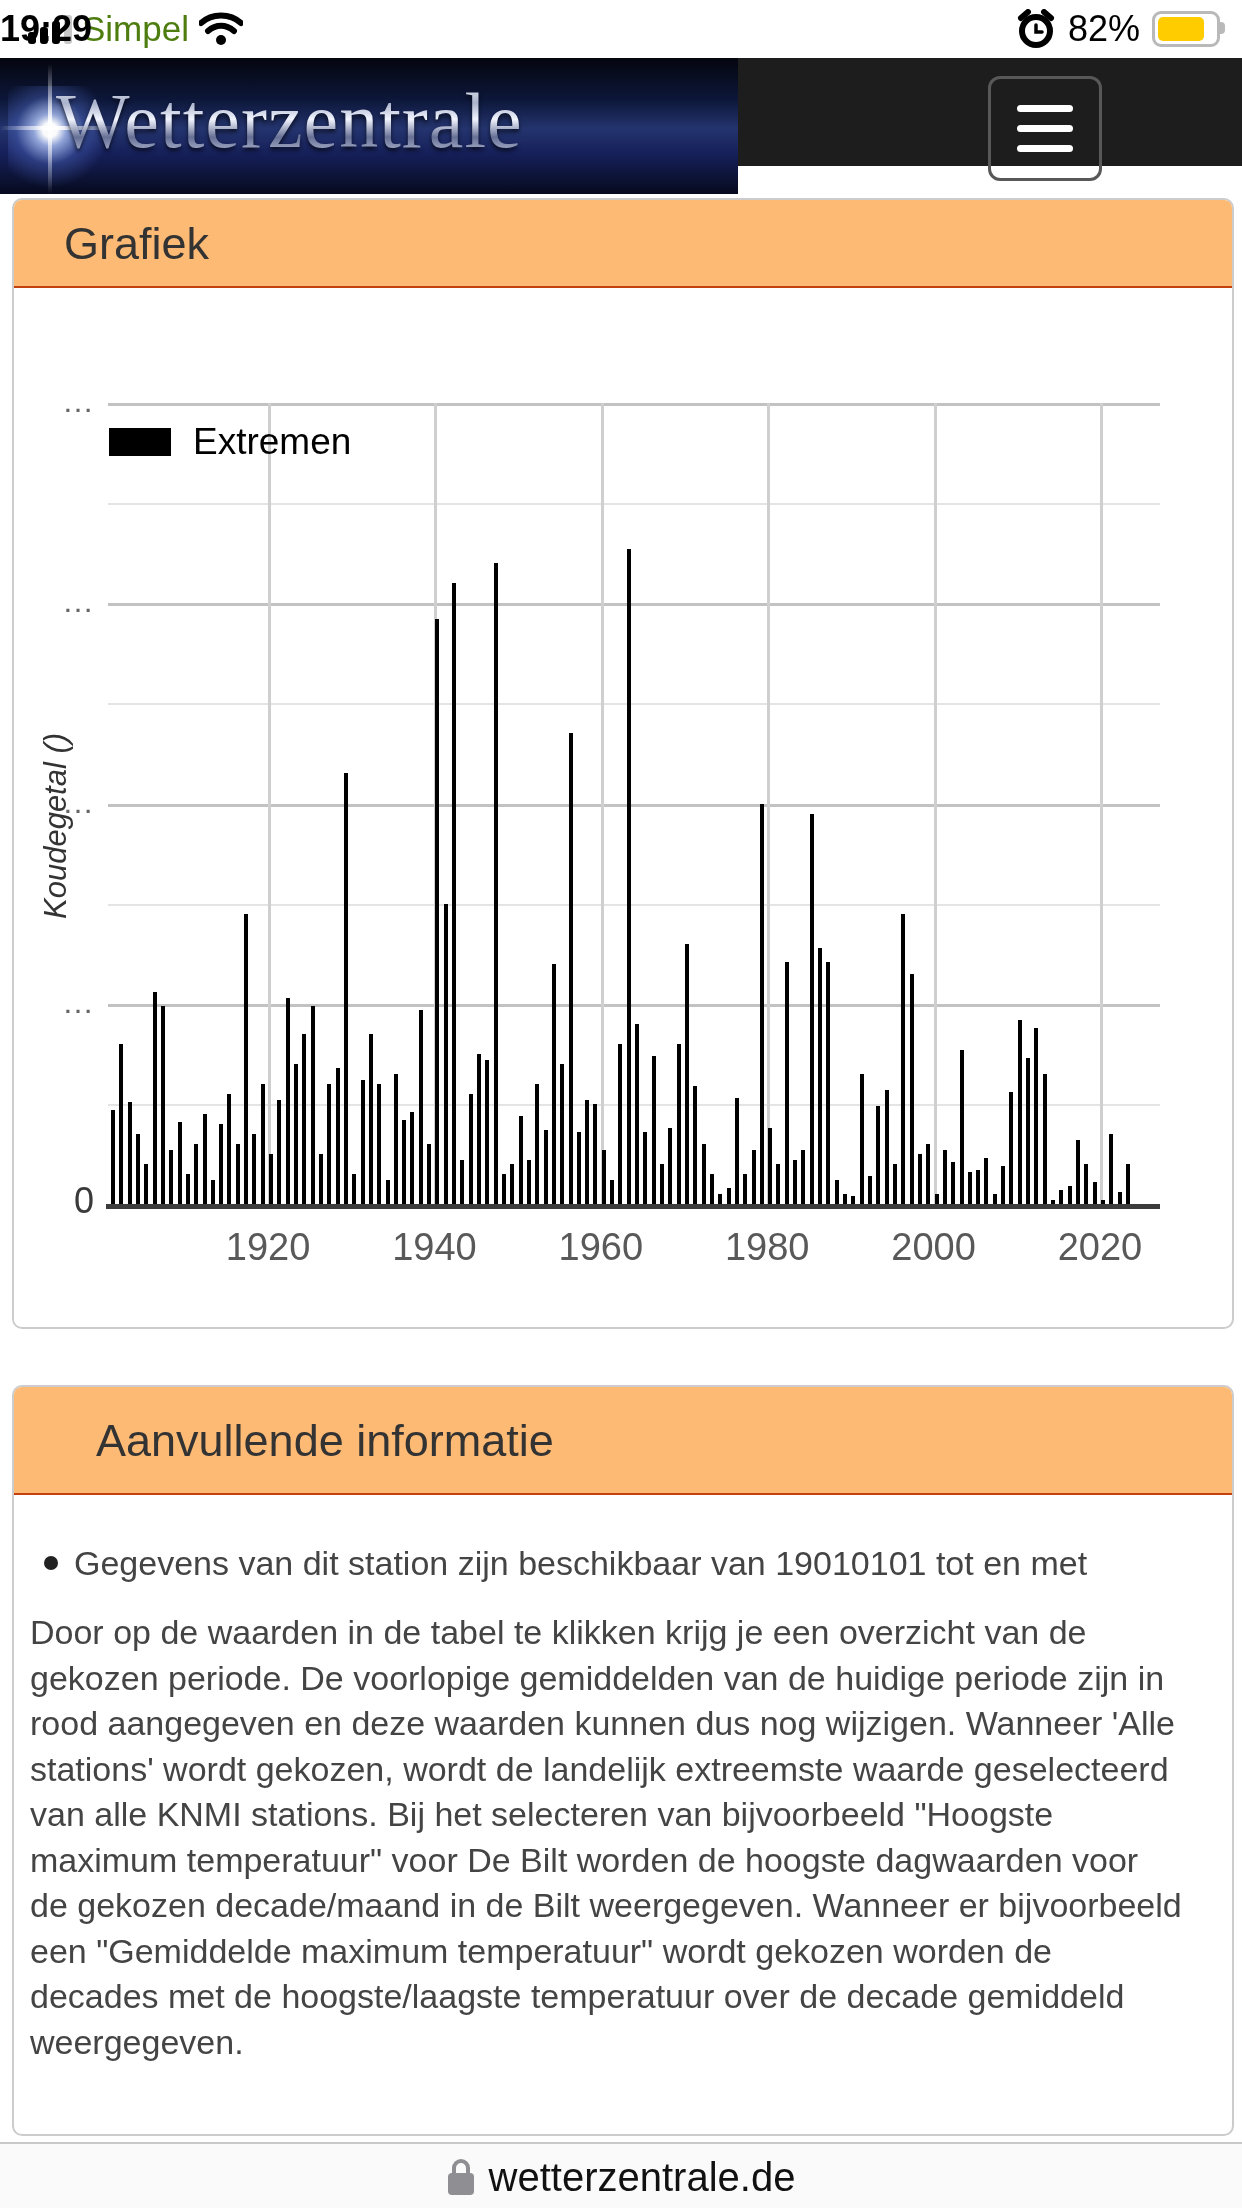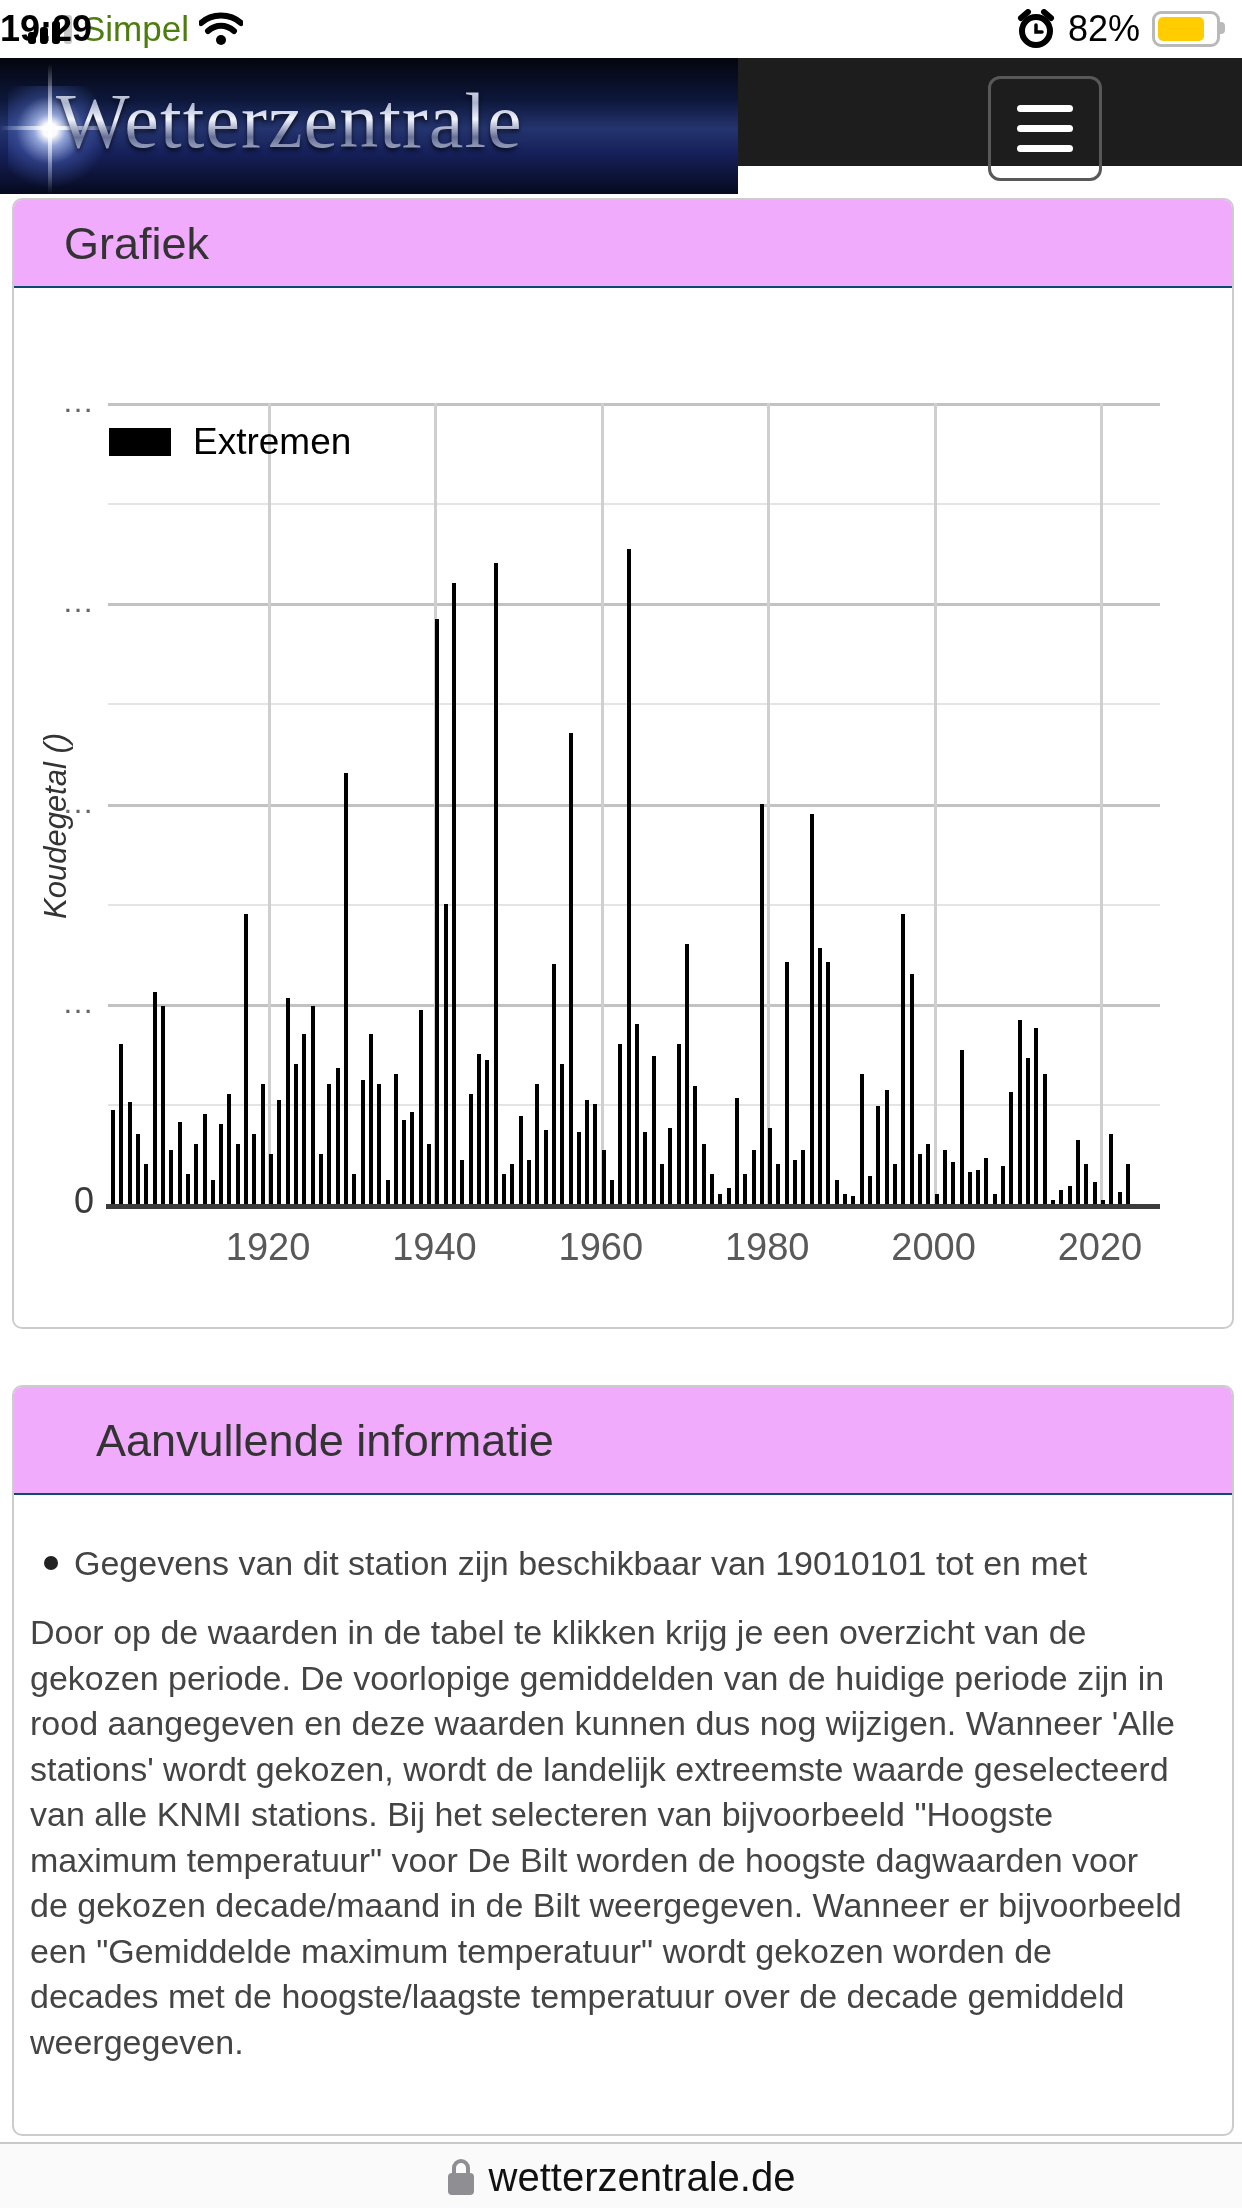--- a/index.html
+++ b/index.html
@@ -35,21 +35,21 @@
         font-size:78px;letter-spacing:1px;
         background:linear-gradient(180deg,#fdfdff 0%,#aab3cc 30%,#f2f5ff 48%,#667095 68%,#e7ecfb 100%);
         -webkit-background-clip:text;background-clip:text;color:transparent;
         filter:drop-shadow(0 3px 2px rgba(0,0,0,.65));}
   .menu-btn{position:absolute;right:140px;top:18px;width:108px;height:99px;background:transparent;
         border:3px solid #585858;border-radius:12px;display:flex;flex-direction:column;justify-content:center;align-items:center;gap:13px;cursor:pointer;}
   .menu-btn i{display:block;width:56px;height:7px;border-radius:4px;background:#fff;}
 
   
   .card{position:absolute;left:12px;width:1218px;background:#fff;border:2px solid #ccc;border-radius:10px;overflow:hidden;}
-  .card-header{background:#f0abfc;border-bottom:2px solid #0c4a6e;}
+  .card-header{background:#fdba74;border-bottom:2px solid #c2410c;}
   .card-title{padding:26px 0 26px 50px;font-size:45px;color:#333;}
 
   #grafiek-card{top:198px;height:1127px;}
   #grafiek-card .card-header{height:88px;box-sizing:border-box;}
   #grafiek-card .card-title{padding-top:18px;}
 
   
   #chart-area{position:absolute;left:0;top:90px;width:1214px;height:1035px;background:#fff;}
   .gl{position:absolute;}
   .gl.h-minor{height:2px;background:#e4e4e4;}

